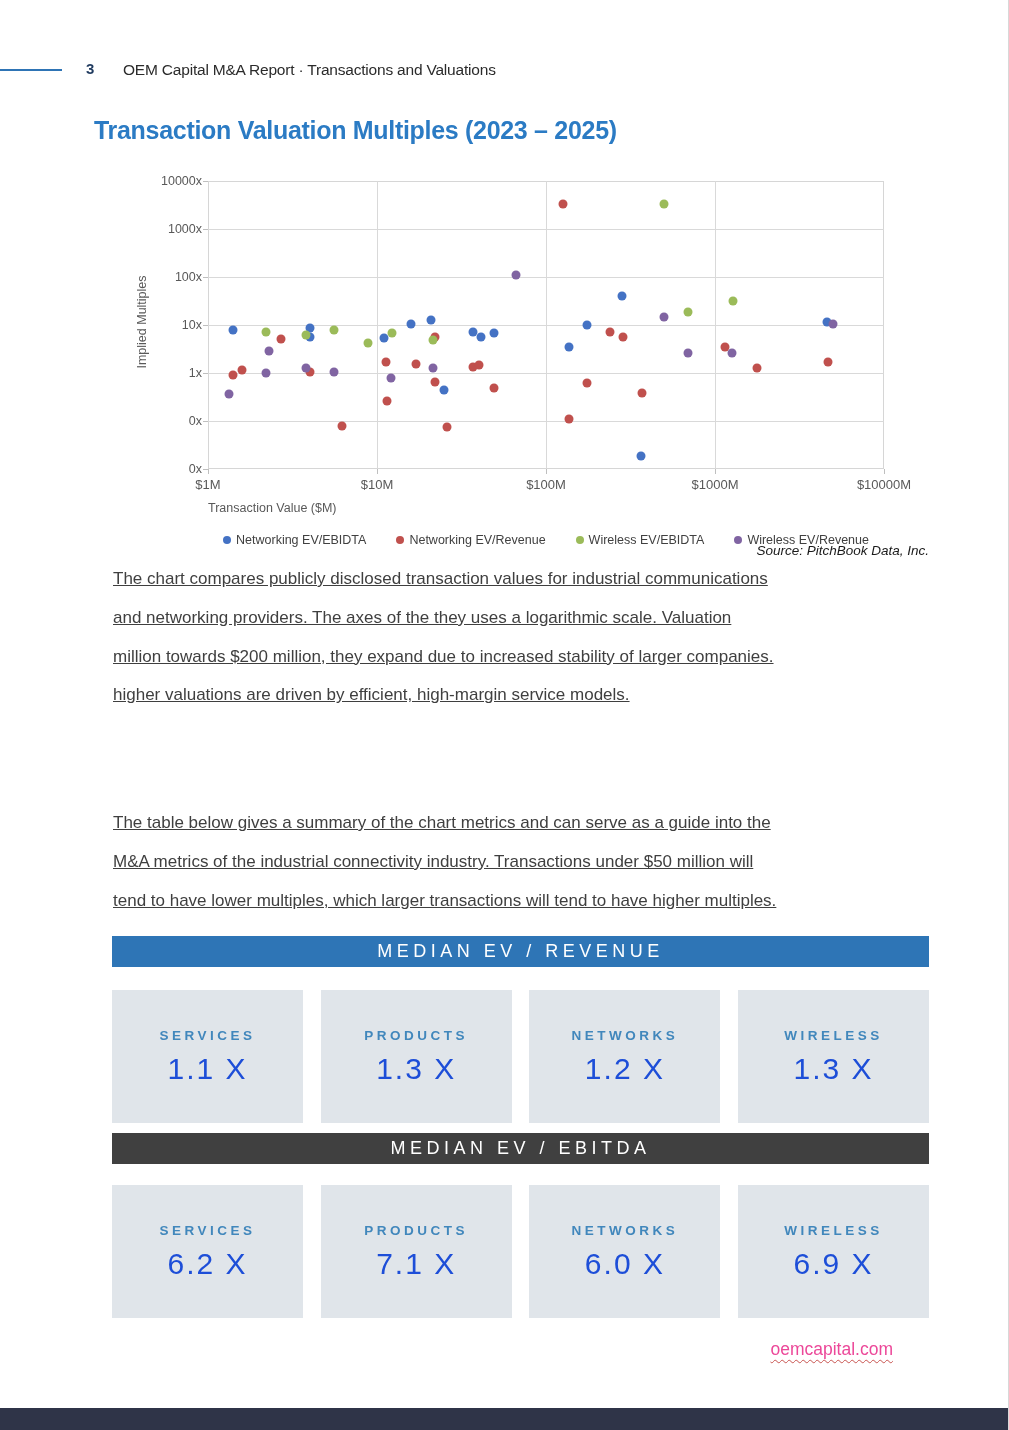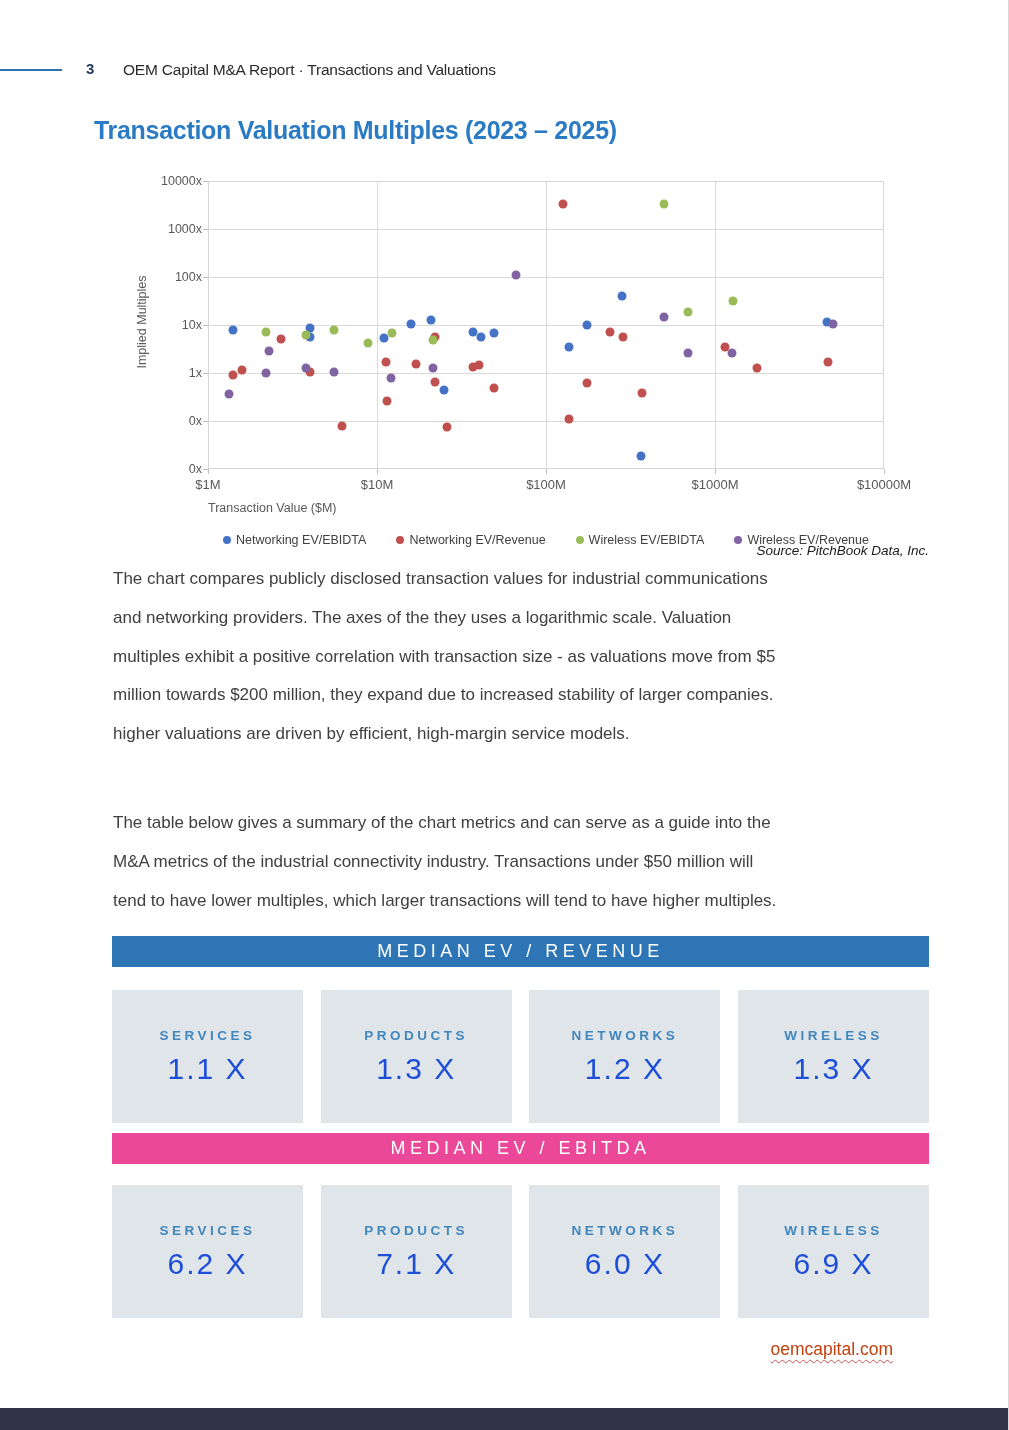--- a/index.html
+++ b/index.html
@@ -25,34 +25,34 @@
   #x-axis-title{left:208px;top:501px;width:676px;font-size:12.5px;color:#595959;}
   #y-axis-title{left:92px;top:315px;width:100px;text-align:center;font-size:12.5px;color:#595959;
     transform:rotate(-90deg);transform-origin:center;}
   .dot{position:absolute;width:9px;height:9px;border-radius:50%;transform:translate(-50%,-50%);}
   #legend{left:208px;top:524px;width:676px;display:flex;justify-content:center;gap:30px;}
   .legend-item{display:flex;align-items:center;gap:5px;font-size:12.5px;color:#404040;white-space:nowrap;margin-top:9px;}
   .legend-dot{width:8px;height:8px;border-radius:50%;display:inline-block;}
   #source-line{left:400px;top:543px;width:529px;text-align:right;font-size:13.5px;font-style:italic;color:#1a1a1a;}
   
   .para{left:113px;width:820px;font-size:17px;color:#3f3f3f;line-height:38.8px;}
-  .para div{white-space:nowrap;}
+  .para div{white-space:nowrap;text-decoration:underline;}
   #para-1{top:560px;}
   #para-2{top:804px;}
   
   .banner{left:112px;width:817px;height:31px;color:#ffffff;font-size:18px;letter-spacing:4.5px;
     display:flex;align-items:center;justify-content:center;}
   #banner-revenue{top:936px;background:#2e75b6;}
-  #banner-ebitda{top:1133px;background:#ec4899;}
+  #banner-ebitda{top:1133px;background:#404040;}
   .card{position:absolute;width:191px;height:133px;background:#e0e5ea;
     display:flex;flex-direction:column;align-items:center;justify-content:center;}
   .card .card-label{font-size:13.5px;font-weight:bold;color:#4187bc;letter-spacing:3.5px;margin-bottom:9px;}
   .card .card-value{font-size:30px;color:#1d4ed8;letter-spacing:2px;}
   
-  #footer-link{left:400px;top:1339px;width:493px;text-align:right;font-size:17.5px;color:#c2410c;
+  #footer-link{left:400px;top:1339px;width:493px;text-align:right;font-size:17.5px;color:#ec4899;
     text-decoration:underline;text-decoration-style:wavy;text-decoration-color:#c85450;
     text-decoration-thickness:1px;text-underline-offset:4px;cursor:pointer;}
   #bottom-bar{left:0;top:1408px;width:1009px;height:22px;background:#2f3448;}
 </style>
 </head>
 <body>
 
 <div id="page">
 
   <div class="abs" id="accent-line"></div>
@@ -80,21 +80,20 @@
       <div class="legend-item">
         <span class="legend-dot" style="background: rgb(128, 100, 162);"></span>
         <span>Wireless EV/Revenue</span>
       </div>
     </div>
   <div class="abs" id="source-line">Source: PitchBook Data, Inc.</div>
 
   <div class="abs para" id="para-1">
     <div>The chart compares publicly disclosed transaction values for industrial communications</div>
     <div>and networking providers. The axes of the they uses a logarithmic scale. Valuation</div>
-    <div>multiples exhibit a positive correlation with transaction size - as valuations move from $5</div>
     <div>million towards $200 million, they expand due to increased stability of larger companies.</div>
     <div>higher valuations are driven by efficient, high-margin service models.</div>
   </div>
   <div class="abs para" id="para-2">
     <div>The table below gives a summary of the chart metrics and can serve as a guide into the</div>
     <div>M&amp;A metrics of the industrial connectivity industry. Transactions under $50 million will</div>
     <div>tend to have lower multiples, which larger transactions will tend to have higher multiples.</div>
   </div>
 
   <div class="abs banner" id="banner-revenue">MEDIAN EV / REVENUE</div>

